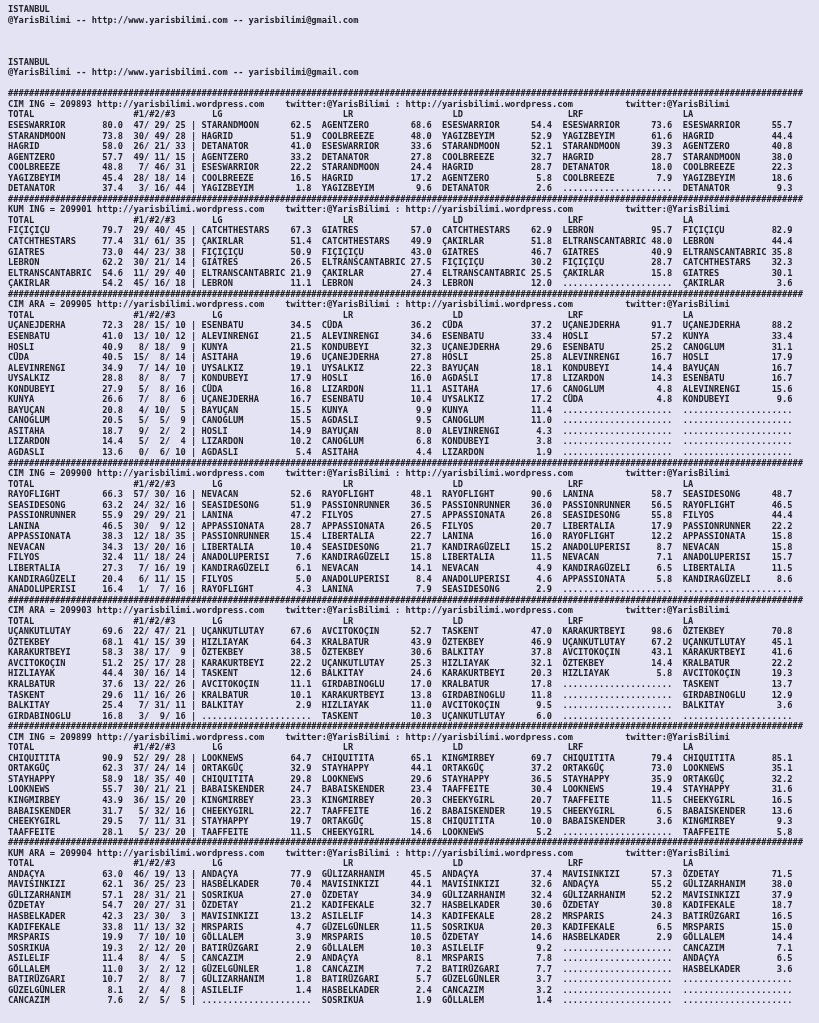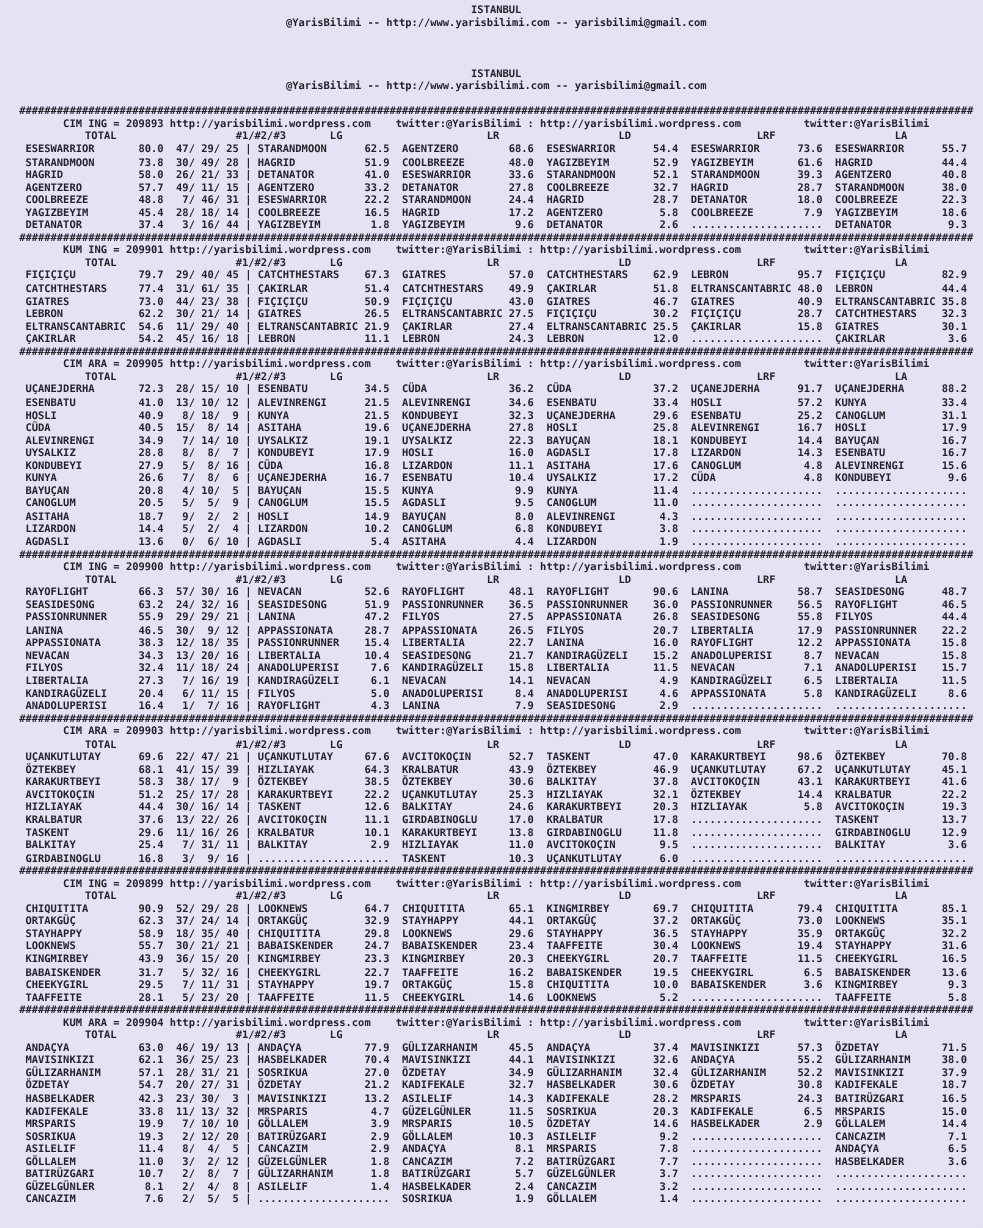--- a/index.html
+++ b/index.html
@@ -15,21 +15,20 @@
   }
   pre {
     margin: 0;
     font-family: "DejaVu Sans Mono", "Liberation Mono", monospace;
     font-size: 8.7px;
     line-height: 10.55px;
     font-weight: 700;
     color: #22222a;
     white-space: pre;
     letter-spacing: 0;
-    text-align: center;
   }
 </style>
 </head>
 <body>
 
 <div id="report">
   <pre id="top-header">ISTANBUL
 @YarisBilimi -- http://www.yarisbilimi.com -- yarisbilimi@gmail.com
 
 

